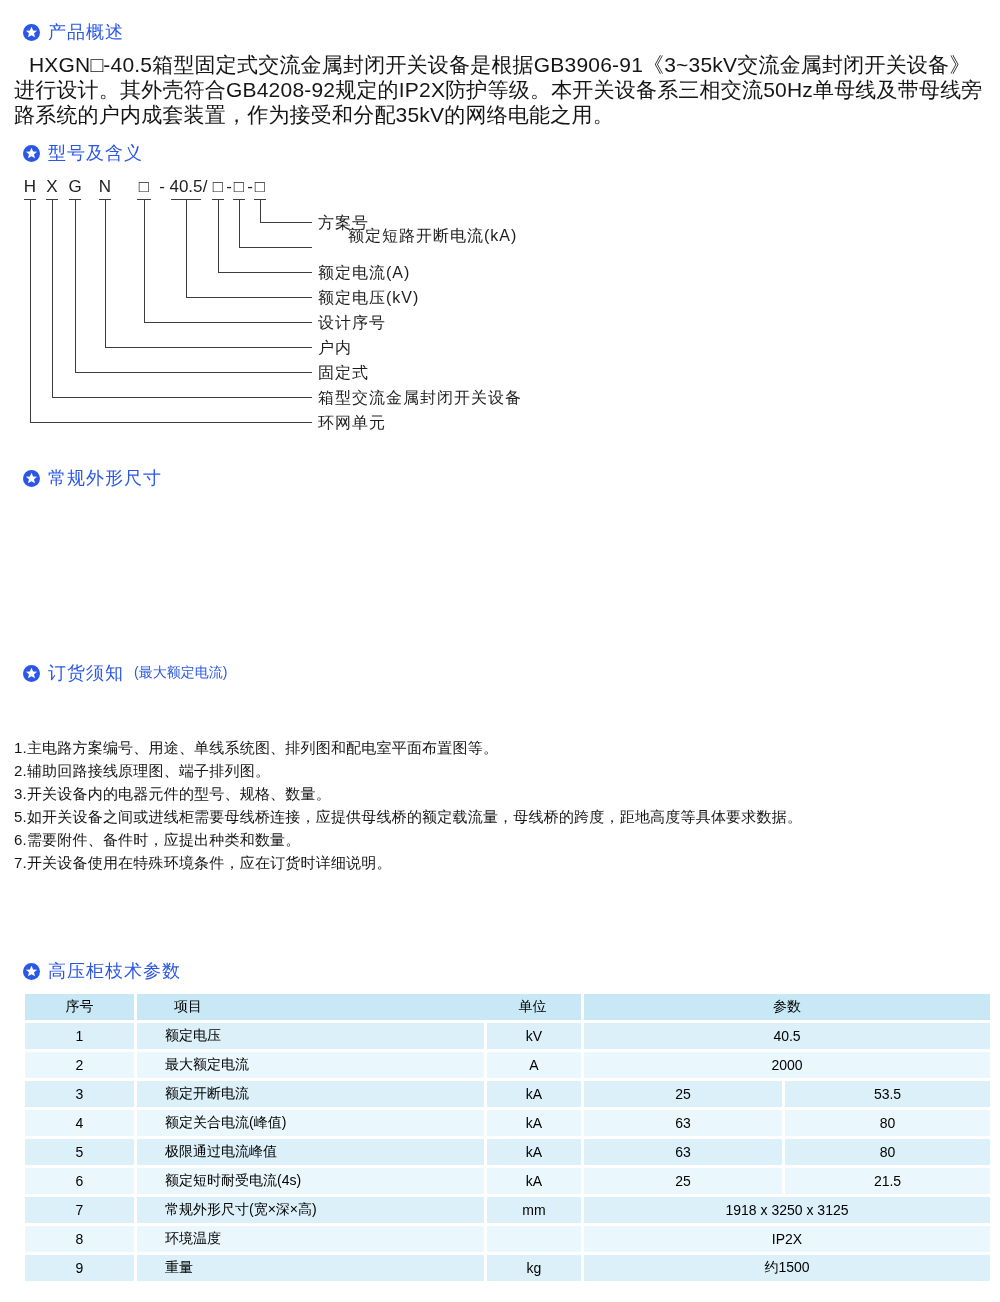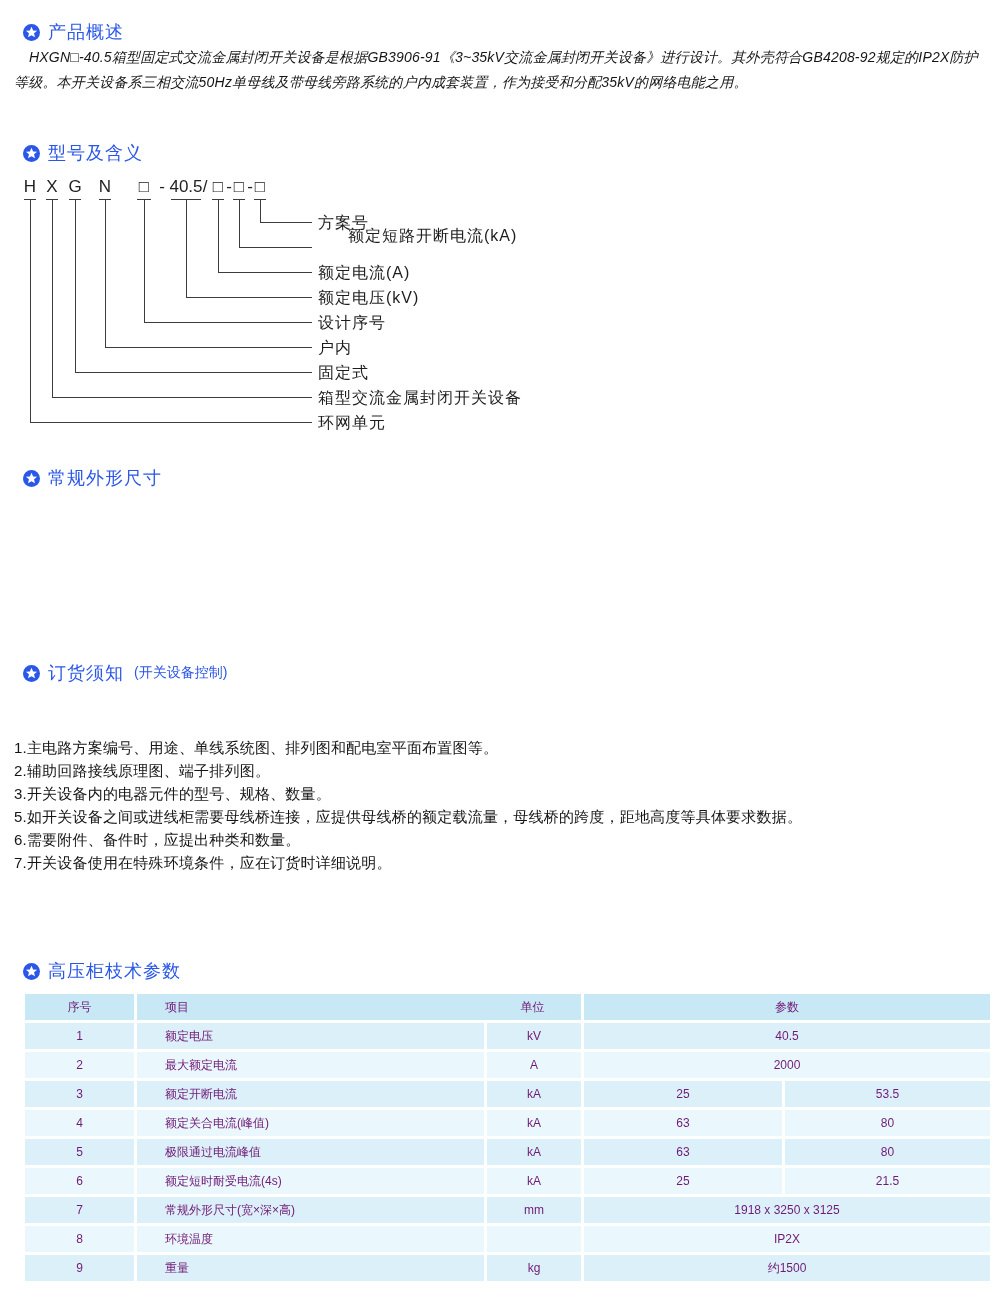--- a/index.html
+++ b/index.html
@@ -4,48 +4,48 @@
 <style>
   html,body{margin:0;padding:0;background:#ffffff;}
   .page{position:relative;width:1000px;height:1302px;background:#fff;overflow:hidden;
         font-family:"Liberation Sans","DejaVu Sans",sans-serif;color:#151515;}
   
   .sec-head{position:absolute;left:23px;display:flex;align-items:center;gap:8px;
             color:#2b57e8;font-size:18px;letter-spacing:1px;white-space:nowrap;}
   .sec-head .star{width:17px;height:17px;flex:0 0 auto;display:block;}
   .sec-head .note{font-size:14px;letter-spacing:0;margin-left:2px;}
   
-  .para{position:absolute;left:14px;top:45px;width:976px;font-size:14px;line-height:25px;
-        text-indent:15px;letter-spacing:0.2px;font-style:italic;}
+  .para{position:absolute;left:14px;top:52px;width:976px;font-size:21px;line-height:25px;
+        text-indent:15px;letter-spacing:0.2px;}
   
   .diagram{position:absolute;left:0;top:0;width:1000px;height:450px;}
   .f-seg{position:absolute;top:177px;transform:translateX(-50%);font-size:17px;
          color:#222;white-space:nowrap;}
   .tick{position:absolute;height:1px;background:#3c3c3c;}
   .vline{position:absolute;width:1px;background:#3c3c3c;}
   .hline{position:absolute;height:1px;background:#3c3c3c;}
   .d-label{position:absolute;left:318px;transform:translateY(-50%);font-size:16px;
            color:#1d1d1d;white-space:nowrap;letter-spacing:1px;}
   
   .env-list{position:absolute;left:16px;top:498px;font-size:15px;line-height:25px;}
   .order-list{position:absolute;left:14px;top:736px;font-size:15px;line-height:23px;}
   .env-list div,.order-list div{white-space:nowrap;letter-spacing:0.2px;}
   
   .params{position:absolute;left:22px;top:991px;width:968px;border-collapse:collapse;
-          font-size:12px;color:#701a75;table-layout:fixed;}
+          font-size:14px;color:#000000;table-layout:fixed;}
   .params td,.params th{border:3px solid #ffffff;height:26px;padding:0;
           font-weight:normal;vertical-align:middle;}
   .params th{background:#c9e8f6;}
   .params .c-no{text-align:center;}
   .params .c-item{text-align:left;padding-left:28px;}
   .params .c-unit,.params .c-val{text-align:center;}
   .params tr.odd td{background:#dcf0fa;}
   .params tr.even td{background:#eaf7fd;}
   .hdr-merged{position:relative;text-align:left;}
-  .hdr-merged .h-item{padding-left:28px;}
+  .hdr-merged .h-item{padding-left:37px;}
   .hdr-merged .h-unit{position:absolute;right:0;top:0;bottom:0;width:97px;
           display:flex;align-items:center;justify-content:center;}
   .hdr-par{text-align:center;}
 </style>
 </head>
 <body>
 
 <div class="page">
 
   <div class="sec-head" style="top:20px;">
@@ -123,21 +123,21 @@
     </svg>
     <span>常规外形尺寸</span>
   </div>
 
   <div class="sec-head" style="top:661px;">
     <svg class="star" viewBox="0 0 20 20">
       <circle cx="10" cy="10" r="10" fill="#2b57e8"></circle>
       <path d="M10 3.1 L11.9 7.5 L16.6 7.9 L13 11 L14.1 15.6 L10 13.1 L5.9 15.6 L7 11 L3.4 7.9 L8.1 7.5 Z" fill="#ffffff"></path>
     </svg>
     <span>订货须知</span>
-    <span class="note">(开关设备控制)</span>
+    <span class="note">(最大额定电流)</span>
   </div>
   <div class="order-list">
       <div>1.主电路方案编号、用途、单线系统图、排列图和配电室平面布置图等。</div>
       <div>2.辅助回路接线原理图、端子排列图。</div>
       <div>3.开关设备内的电器元件的型号、规格、数量。</div>
       <div>5.如开关设备之间或进线柜需要母线桥连接，应提供母线桥的额定载流量，母线桥的跨度，距地高度等具体要求数据。</div>
       <div>6.需要附件、备件时，应提出种类和数量。</div>
       <div>7.开关设备使用在特殊环境条件，应在订货时详细说明。</div>
     </div>
 

